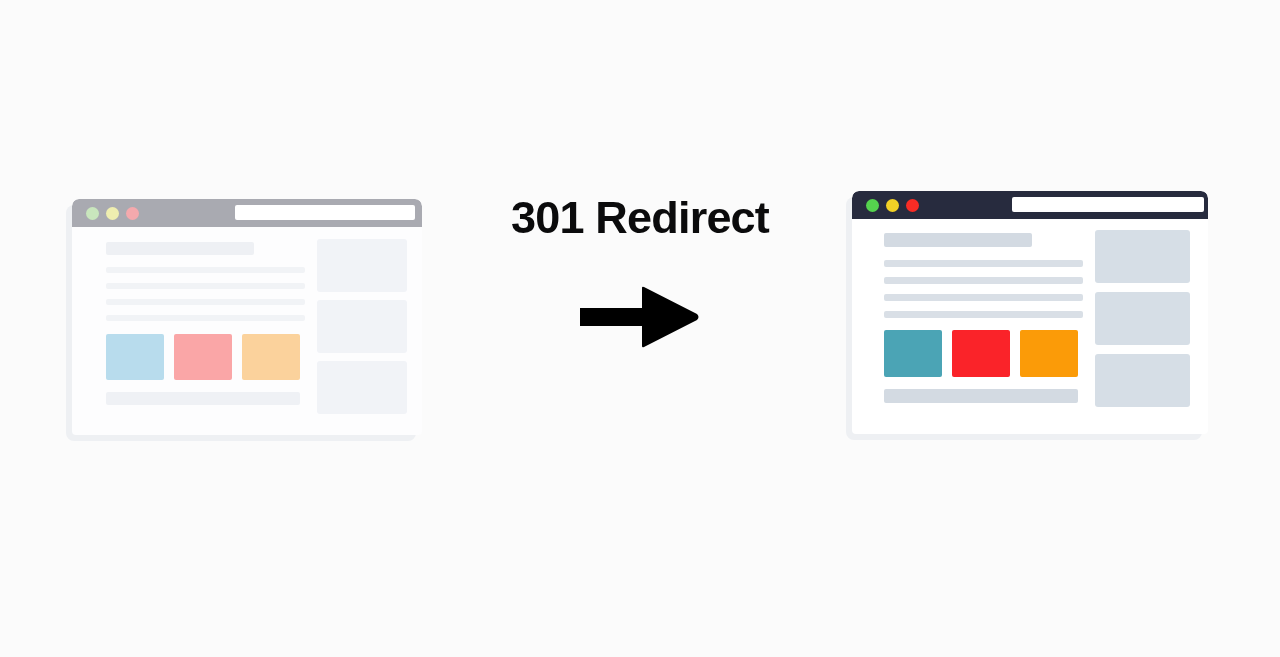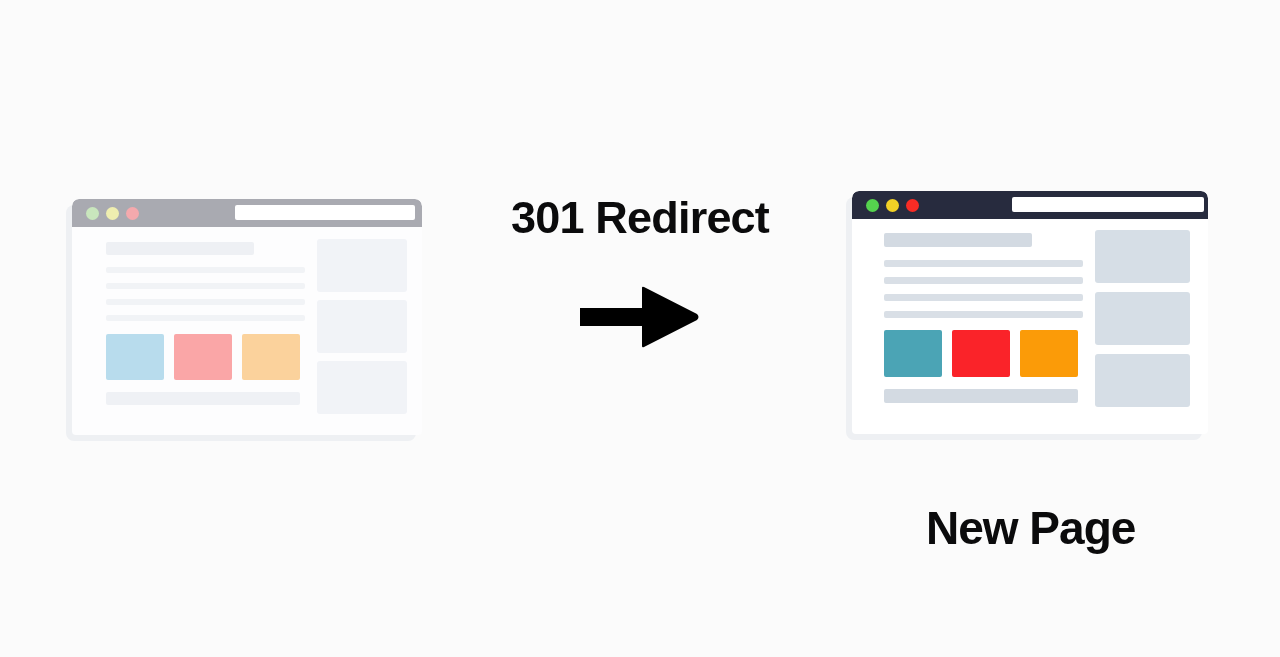--- a/index.html
+++ b/index.html
@@ -237,15 +237,14 @@
           <span class="dot" style="background:#55d24e;"></span>
           <span class="dot" style="background:#f2d126;"></span>
           <span class="dot" style="background:#f92c25;"></span>
         </div>
         <div class="urlbar"></div>
       </div>
 
     </div>
   </div>
 
-  <div class="caption" id="caption-new">New Page</div>
 
 </div>
 
 </body></html>

